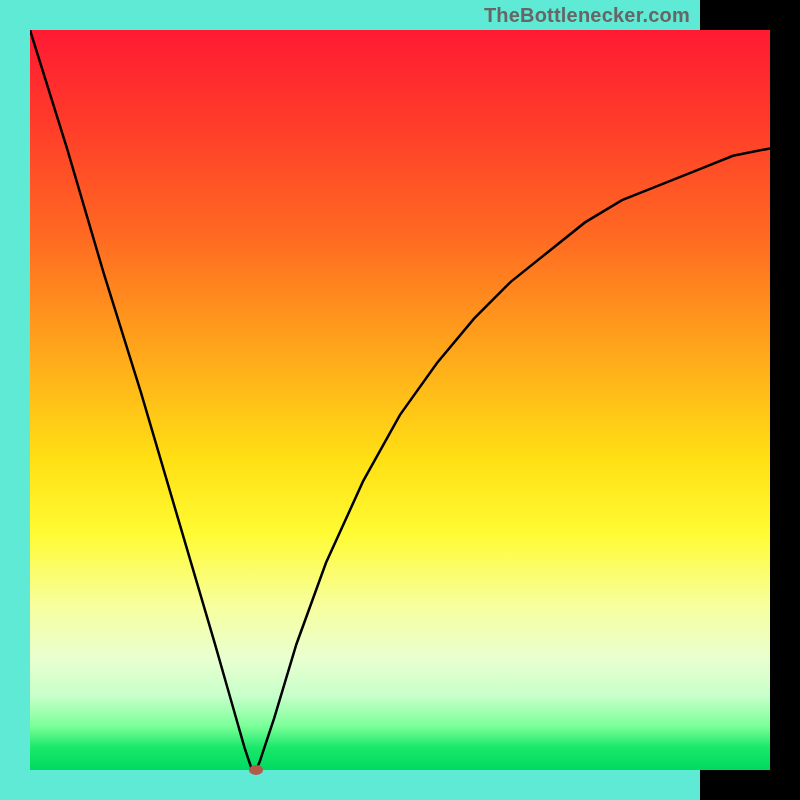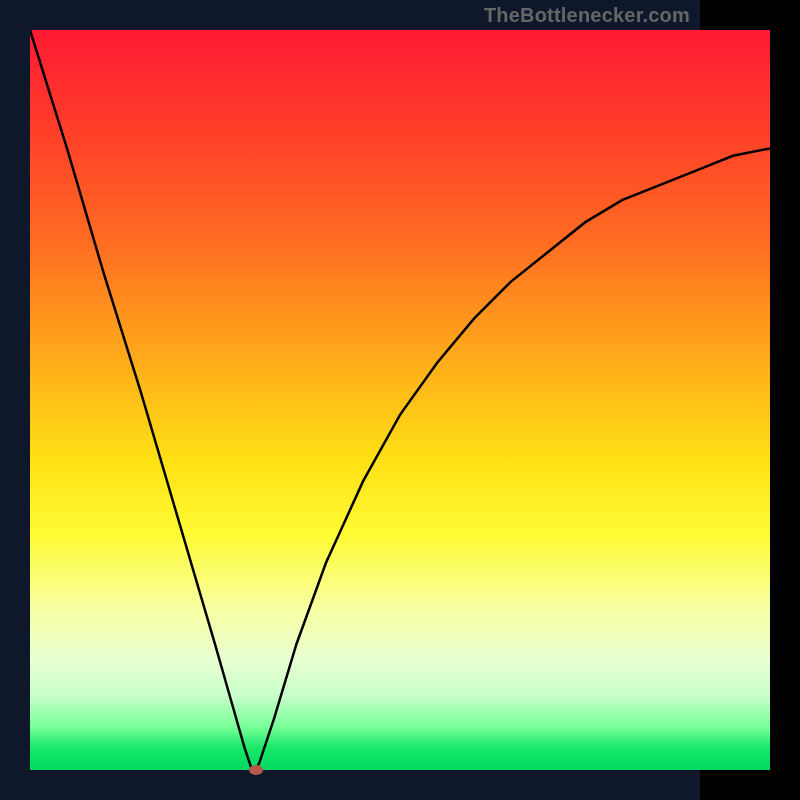--- a/index.html
+++ b/index.html
@@ -8,21 +8,21 @@
     width: 800px;
     height: 800px;
     background: #000;
     font-family: Arial, Helvetica, sans-serif;
     overflow: hidden;
   }
   .frame {
     position: relative;
     width: 700px;
     height: 800px;
-    background: #0f172a;
+    background: #5eead4;
     text-align: center;
   }
   .watermark {
     position: absolute;
     top: 4px;
     right: 10px;
     color: #666;
     font-size: 20px;
     font-weight: 600;
     letter-spacing: 0.2px;

